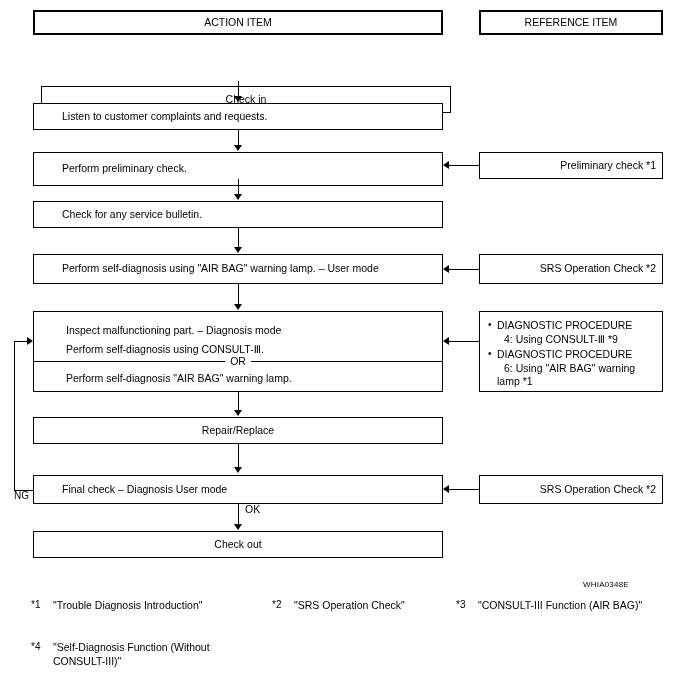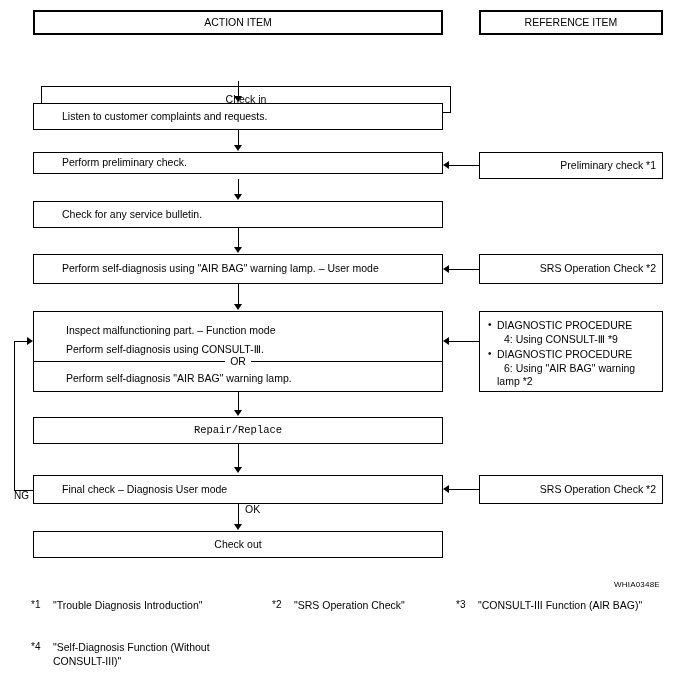--- a/index.html
+++ b/index.html
@@ -218,44 +218,44 @@
   </div>
 
   <div class="box" style="left:41px; top:54px; width:410px; height:27px;margin-top:32px;">
     <div class="txt">Check in</div>
   </div>
 
   <div class="box leftal" style="left:33px; top:103px; width:410px; height:27px;text-decoration:underline;">
     <div class="txt">Listen to customer complaints and requests.</div>
   </div>
 
-  <div class="box leftal" style="left:33px; top:152px; width:410px; height:22px;">
+  <div class="box leftal" style="left:33px; top:152px; width:410px; height:34px;">
     <div class="txt">Perform preliminary check.</div>
   </div>
 
   <div class="box leftal" style="left:33px; top:201px; width:410px; height:27px;">
     <div class="txt">Check for any service bulletin.</div>
   </div>
 
   <div class="box leftal" style="left:33px; top:254px; width:410px; height:30px;">
     <div class="txt">Perform self-diagnosis using "AIR BAG" warning lamp. – User mode</div>
   </div>
 
   <div class="orbox" style="left:33px; top:311px; width:410px; height:81px;">
-    <div class="line1">Inspect malfunctioning part. – Function mode</div>
+    <div class="line1">Inspect malfunctioning part. – Diagnosis mode</div>
     <div class="line2">Perform self-diagnosis using CONSULT-Ⅲ.</div>
     <div class="orsep">
       <span class="rule"></span>
       <span class="ortext">OR</span>
       <span class="rule"></span>
     </div>
     <div class="line3">Perform self-diagnosis "AIR BAG" warning lamp.</div>
   </div>
 
-  <div class="box" style="left:33px; top:417px; width:410px; height:27px;font-family:Liberation Mono, monospace;">
+  <div class="box" style="left:33px; top:417px; width:410px; height:27px;">
     <div class="txt">Repair/Replace</div>
   </div>
 
   <div class="box leftal" style="left:33px; top:475px; width:410px; height:29px;">
     <div class="txt">Final check – Diagnosis User mode</div>
   </div>
 
   <div class="box" style="left:33px; top:531px; width:410px; height:27px;">
     <div class="txt">Check out</div>
   </div>
@@ -272,21 +272,21 @@
     <ul>
       <li>
         <span class="bul">•</span>
         <span>DIAGNOSTIC PROCEDURE</span>
         <span class="l2">4: Using CONSULT-Ⅲ *9</span>
       </li>
       <li>
         <span class="bul">•</span>
         <span>DIAGNOSTIC PROCEDURE</span>
         <span class="l2">6: Using "AIR BAG" warning</span>
-        <span class="l2" style="padding-left:0">lamp *2</span>
+        <span class="l2" style="padding-left:0">lamp *1</span>
       </li>
     </ul>
   </div>
 
   <div class="box ref" style="left:479px; top:475px; width:184px; height:29px;">
     <div class="txt">SRS Operation Check *2</div>
   </div>
 
   <div class="vline" style="left:238px; top:81px; height:16px;"></div>
   <div class="arrow-down" style="left:234px; top:96px;"></div>
@@ -324,21 +324,21 @@
 
   <div class="hline" style="left:449px; top:269px; width:30px;"></div>
   <div class="arrow-left" style="left:443px; top:265px;"></div>
 
   <div class="hline" style="left:449px; top:341px; width:30px;"></div>
   <div class="arrow-left" style="left:443px; top:337px;"></div>
 
   <div class="hline" style="left:449px; top:489px; width:30px;"></div>
   <div class="arrow-left" style="left:443px; top:485px;"></div>
 
-  <div class="figcode" style="left:614px; top:580px;text-align:center;">WHIA0348E</div>
+  <div class="figcode" style="left:583px; top:580px;text-align:center;">WHIA0348E</div>
 
   <div class="footnotes">
     <div class="fnrow" style="height:42px;">
       <div class="fn" style="left:31px; top:0; width:215px;">
         <span class="mark">*1</span>
         <span class="body">"Trouble Diagnosis Introduction"</span>
       </div>
       <div class="fn" style="left:272px; top:0; width:200px;">
         <span class="mark">*2</span>
         <span class="body">"SRS Operation Check"</span>

